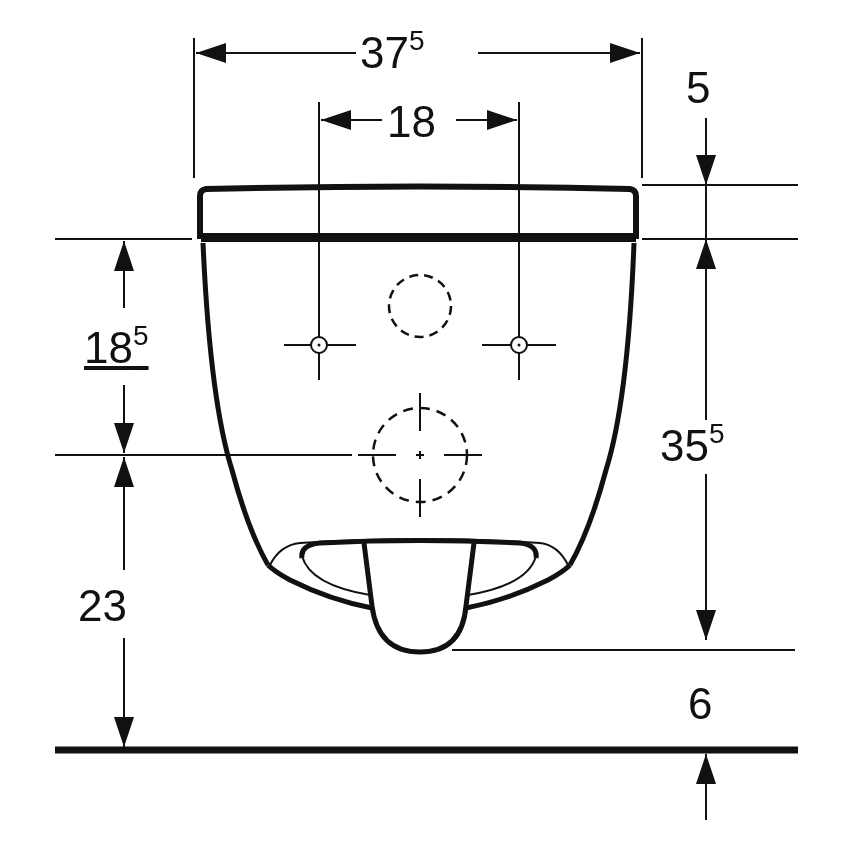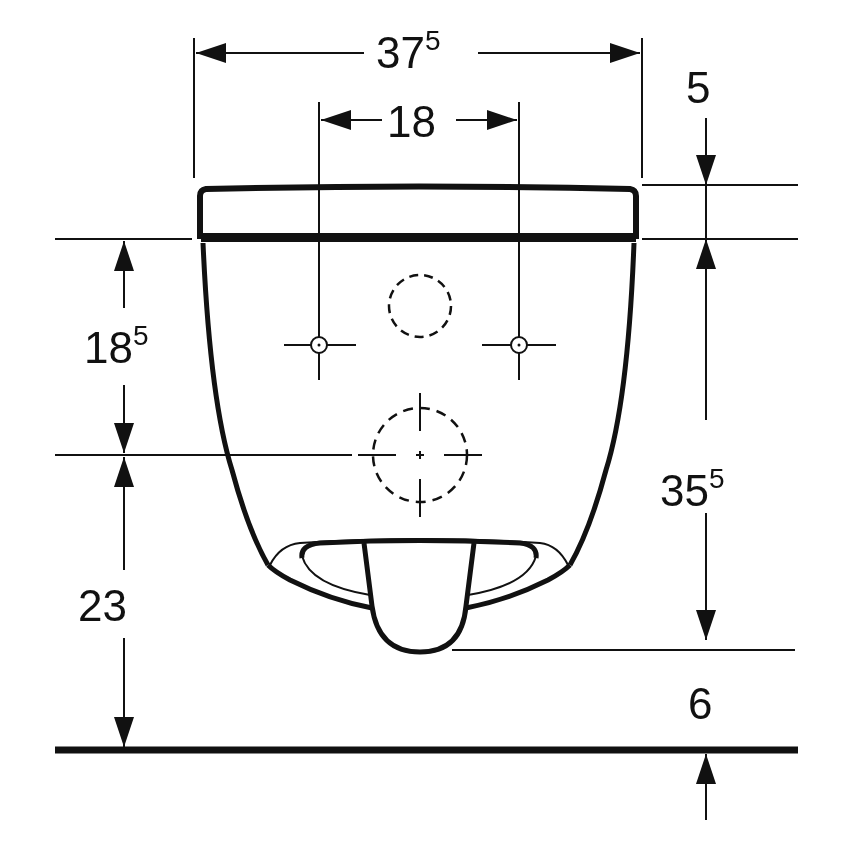--- a/index.html
+++ b/index.html
@@ -9,25 +9,25 @@
       position: absolute;
       font-family: "Liberation Sans", "DejaVu Sans", sans-serif;
       font-size: 44px;
       color: #111111;
       line-height: 1;
       white-space: nowrap;
       background: #ffffff;
       padding: 0 4px;
     }
     .dim-label sup { font-size: 28px; position: relative; top: -4px; vertical-align: top; }
-    .lbl-375 { left: 372px; top: 31px; }
+    .lbl-375 { left: 356px; top: 31px; }
     .lbl-18  { left: 383px; top: 100px; }
     .lbl-5   { left: 682px; top: 66px; }
-    .lbl-185 { left: 80px;  top: 326px; }
-    .lbl-355 { left: 656px; top: 424px; margin-top: 45px; }
+    .lbl-185 { left: 80px;  top: 326px; text-decoration: underline; }
+    .lbl-355 { left: 656px; top: 424px; }
     .lbl-23  { left: 74px;  top: 584px; }
     .lbl-6   { left: 684px; top: 682px; }
   </style>
 </head>
 <body>
 
 <svg id="drawing" viewBox="0 0 850 850" xmlns="http://www.w3.org/2000/svg">
   <defs>
     <marker id="arr" viewBox="0 0 30 20" refX="30" refY="10" markerWidth="30" markerHeight="20" markerUnits="userSpaceOnUse" orient="auto-start-reverse">
       <path d="M0,0 L30,10 L0,20 z" fill="#111"></path>

